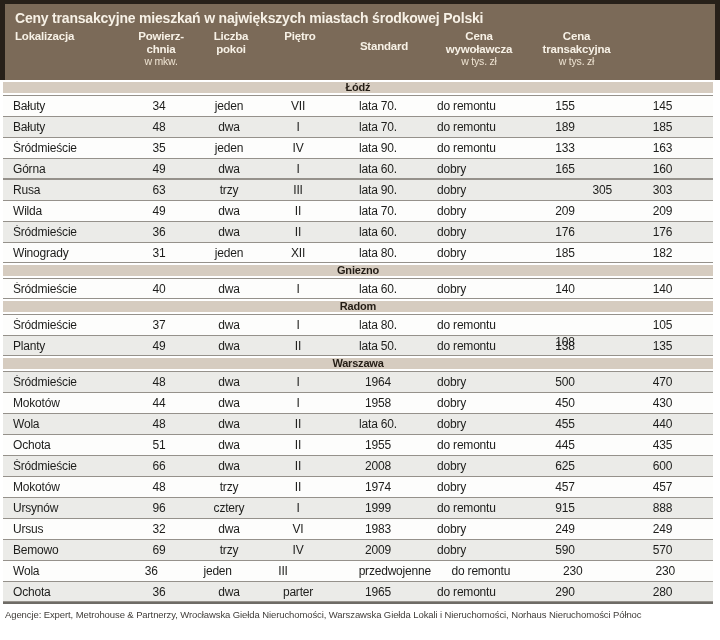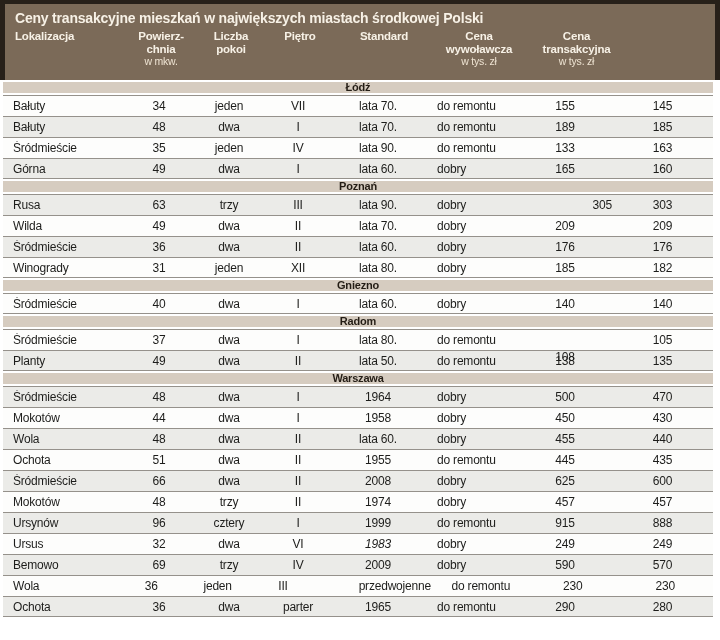--- a/index.html
+++ b/index.html
@@ -77,21 +77,21 @@
           <div>chnia</div>
           <div class="hsub">w mkw.</div>
         </div>
         <div class="hcell" style="width: 66px;">
           <div>Liczba</div>
           <div>pokoi</div>
         </div>
         <div class="hcell" style="width: 72px;">
           <div>Piętro</div>
         </div>
-        <div class="hcell" style="width: 96px;">
+        <div class="hcell" style="width: 96px; margin-top: 10px;">
           <div>Standard</div>
         </div>
         <div class="hcell" style="width: 94px;">
           <div>Cena</div>
           <div>wywoławcza</div>
           <div class="hsub">w tys. zł</div>
         </div>
         <div class="hcell" style="width: 101px;">
           <div>Cena</div>
           <div>transakcyjna</div>
@@ -135,21 +135,20 @@
       <div class="row gray last">
         <div class="cell c0" style="width: 119px;">Górna</div>
         <div class="cell c1" style="width: 74px;">49</div>
         <div class="cell c2" style="width: 66px;">dwa</div>
         <div class="cell c3" style="width: 72px;">I</div>
         <div class="cell c4" style="width: 88px;">lata 60.</div>
         <div class="cell c5" style="width: 96px;">dobry</div>
         <div class="cell c6" style="width: 94px;">165</div>
         <div class="cell c7" style="width: 101px;">160</div>
       </div>
-      <div class="section">Poznań</div>
       <div class="row gray">
         <div class="cell c0" style="width: 119px;">Rusa</div>
         <div class="cell c1" style="width: 74px;">63</div>
         <div class="cell c2" style="width: 66px;">trzy</div>
         <div class="cell c3" style="width: 72px;">III</div>
         <div class="cell c4" style="width: 88px;">lata 90.</div>
         <div class="cell c5" style="width: 96px;">dobry</div>
         <div class="cell c6" style="width: 94px; text-align: right;">305</div>
         <div class="cell c7" style="width: 101px;">303</div>
       </div>
@@ -284,21 +283,21 @@
         <div class="cell c4" style="width: 88px;">1999</div>
         <div class="cell c5" style="width: 96px;">do remontu</div>
         <div class="cell c6" style="width: 94px;">915</div>
         <div class="cell c7" style="width: 101px;">888</div>
       </div>
       <div class="row white">
         <div class="cell c0" style="width: 119px;">Ursus</div>
         <div class="cell c1" style="width: 74px;">32</div>
         <div class="cell c2" style="width: 66px;">dwa</div>
         <div class="cell c3" style="width: 72px;">VI</div>
-        <div class="cell c4" style="width: 88px; font-style: italic;">1983</div>
+        <div class="cell c4" style="width: 88px;">1983</div>
         <div class="cell c5" style="width: 96px;">dobry</div>
         <div class="cell c6" style="width: 94px;">249</div>
         <div class="cell c7" style="width: 101px;">249</div>
       </div>
       <div class="row gray">
         <div class="cell c0" style="width: 119px;">Bemowo</div>
         <div class="cell c1" style="width: 74px;">69</div>
         <div class="cell c2" style="width: 66px;">trzy</div>
         <div class="cell c3" style="width: 72px;">IV</div>
         <div class="cell c4" style="width: 88px;">2009</div>
@@ -321,13 +320,14 @@
         <div class="cell c1" style="width: 74px;">36</div>
         <div class="cell c2" style="width: 66px;">dwa</div>
         <div class="cell c3" style="width: 72px;">parter</div>
         <div class="cell c4" style="width: 88px;">1965</div>
         <div class="cell c5" style="width: 96px;">do remontu</div>
         <div class="cell c6" style="width: 94px;">290</div>
         <div class="cell c7" style="width: 101px;">280</div>
       </div>
     </div>
 
+  <div class="footer">Agencje: Expert, Metrohouse &amp; Partnerzy, Wrocławska Giełda Nieruchomości, Warszawska Giełda Lokali i Nieruchomości, Norhaus Nieruchomości Północ</div>
 </div>
 
 </body></html>

